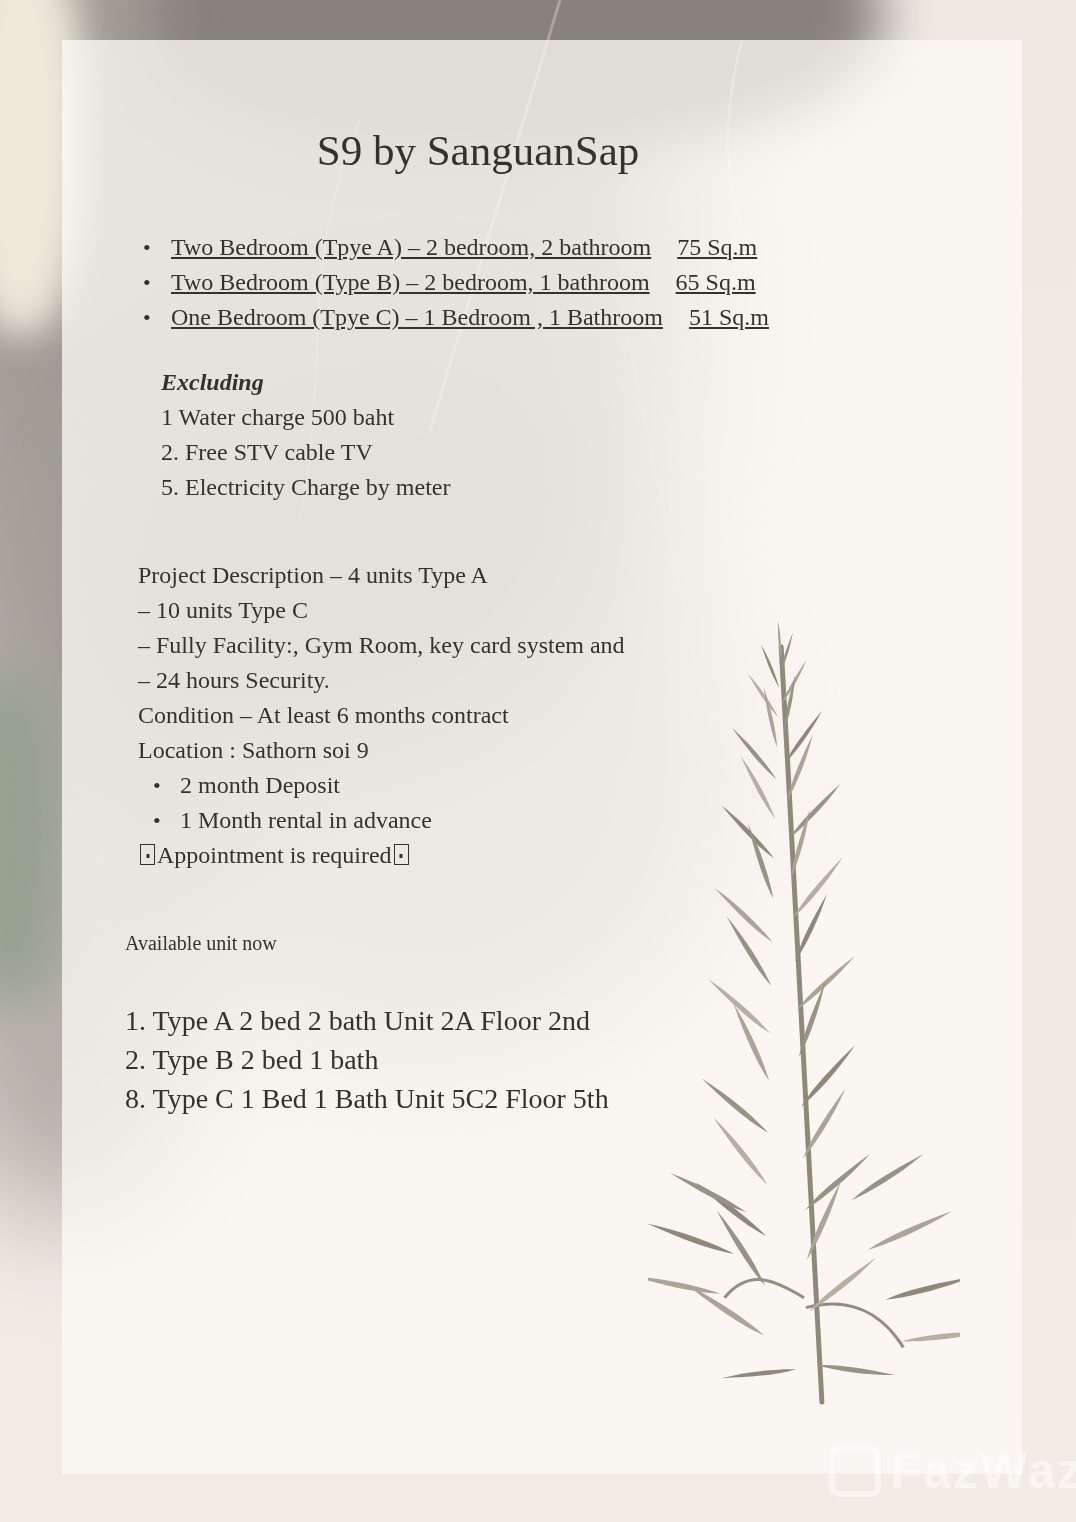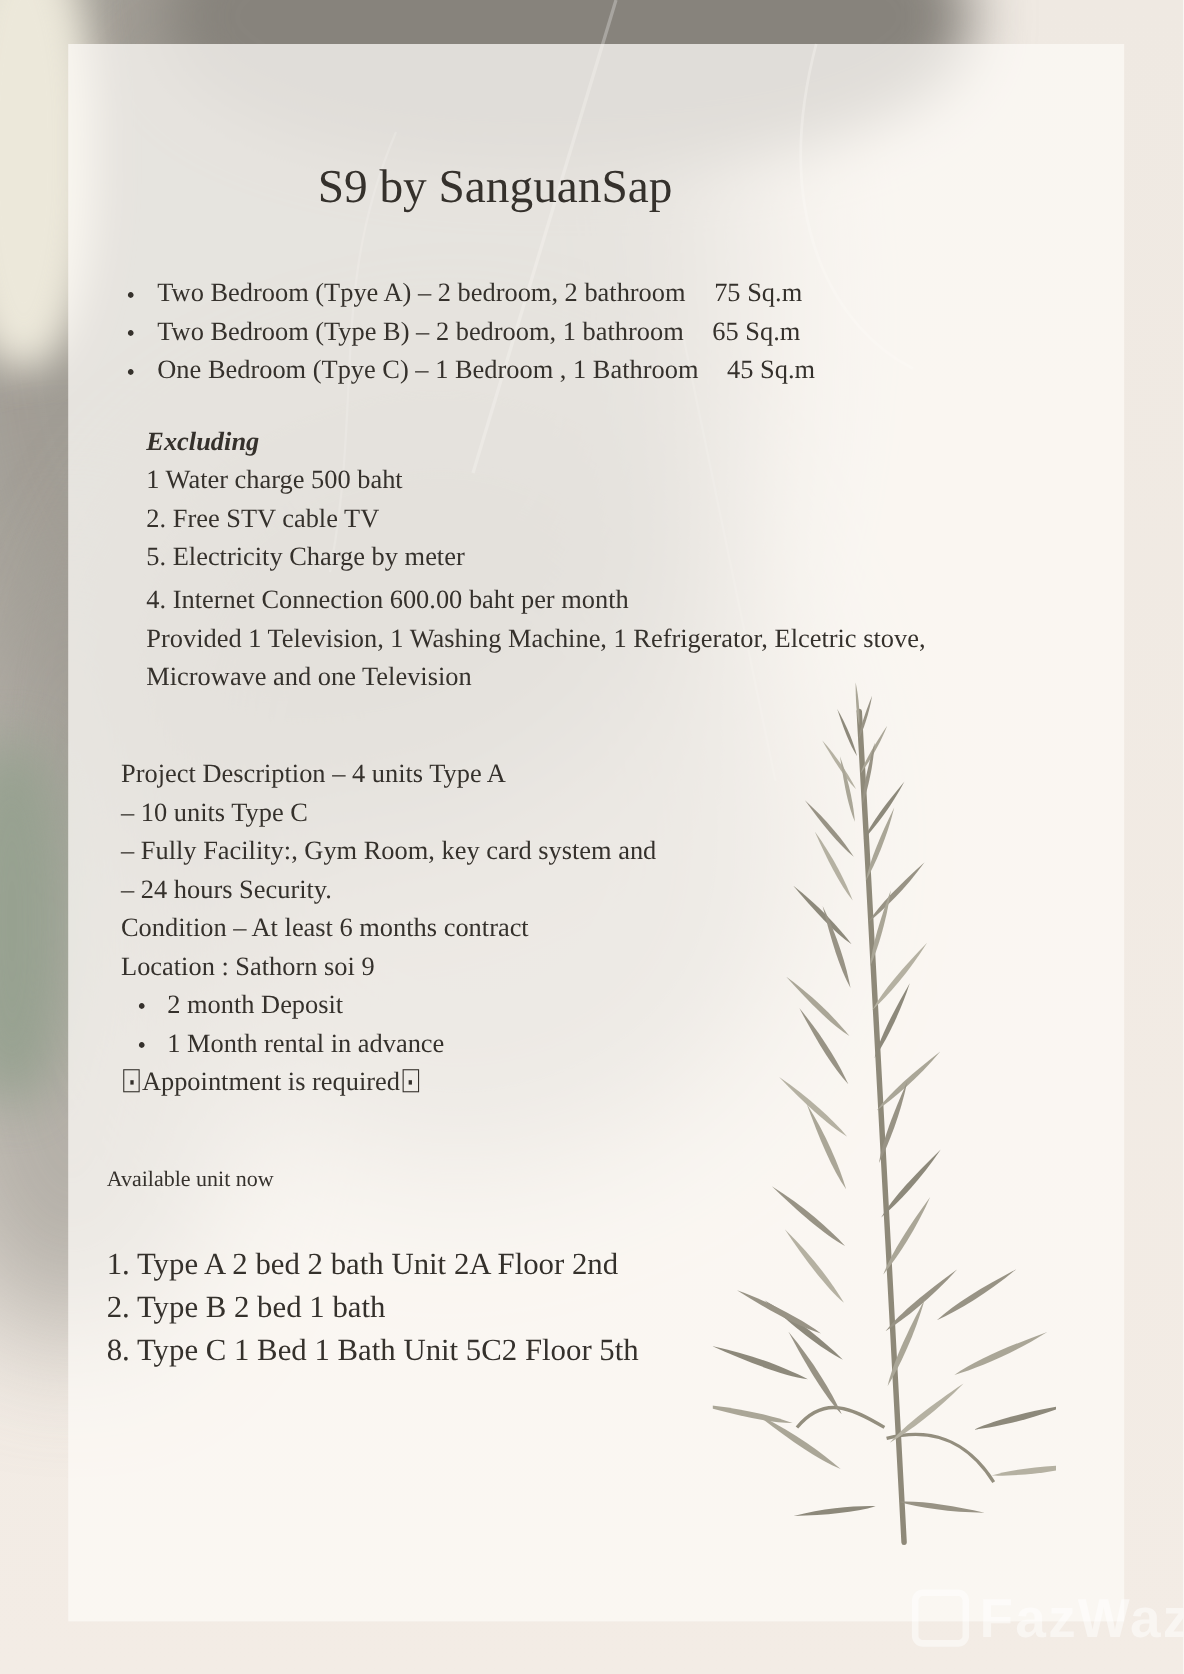--- a/index.html
+++ b/index.html
@@ -18,25 +18,25 @@
   .blob-green{left:-4%; top:44%; width:10%; height:22%; background:#94a08e; filter:blur(24px); opacity:.9;}
   .blob-pale{left:-4%; top:-4%; width:12%; height:26%; background:#ece8da; filter:blur(18px);}
   .blob-midleaf{left:10%; top:24%; width:56%; height:46%; background:#8f8b83; filter:blur(65px); opacity:.55; transform:rotate(-18deg);}
   .creases{position:absolute; inset:0;}
   
   .panel{
     position:absolute; left:62px; top:40px; width:960px; height:1434px;
     background:rgba(253,250,246,.76); z-index:1;
   }
   
-  .content{position:absolute; left:62px; top:44px; width:776px; height:1434px; z-index:2; font-size:24px; line-height:35px;}
+  .content{position:absolute; left:62px; top:24px; width:776px; height:1434px; z-index:2; font-size:24px; line-height:35px;padding-left:28px;}
   .title{margin:100px 0 0 0; text-align:center; font-size:43px; line-height:54px; font-weight:400;}
   ul{list-style:none; margin:0; padding:0;}
   .unit-bullets{margin:52px 0 0 53px;}
-  .unit-bullets li{position:relative; padding-left:28px;}
+  .unit-bullets li{position:relative; padding-left:28px;text-decoration:underline;}
   .unit-bullets li::before{content:"\2022"; position:absolute; left:0; top:0; font-size:22px;}
   .unit-bullets .size{margin-left:26px;}
   .cols{display:grid; grid-template-columns:395px auto; margin:30px 0 0 71px;}
   .colhead{font-weight:700;font-style:italic;}
   .cont-lines{margin:4px 0 0 71px; width:812px;}
   .project{margin:53px 0 0 48px;}
   .project-bullets{margin-left:15px;}
   .project-bullets li{position:relative; padding-left:27px;}
   .project-bullets li::before{content:"\2022"; position:absolute; left:0; top:0; font-size:22px;}
   .tofu{display:inline-block; width:13px; height:19px; border:1.6px solid #35312c; position:relative; vertical-align:-2px; margin:0 2px;}
@@ -83,37 +83,33 @@
     <h1 class="title">S9 by SanguanSap</h1>
 
     <ul class="unit-bullets">
       <li>
         <span>Two Bedroom (Tpye A) – 2 bedroom, 2 bathroom</span><span class="size">75 Sq.m</span>
       </li>
       <li>
         <span>Two Bedroom (Type B) – 2 bedroom, 1 bathroom</span><span class="size">65 Sq.m</span>
       </li>
       <li>
-        <span>One Bedroom (Tpye C) – 1 Bedroom , 1 Bathroom</span><span class="size">45 Sq.m</span>
+        <span>One Bedroom (Tpye C) – 1 Bedroom , 1 Bathroom</span><span class="size">51 Sq.m</span>
       </li>
     </ul>
 
     <div class="cols">
       <div>
         <div class="colhead">Excluding</div>
         <div>1 Water charge 500 baht</div>
         <div>2. Free STV cable TV</div>
         <div>5. Electricity Charge by meter</div>
       </div>
     </div>
 
-    <div class="cont-lines">
-      <div>4. Internet Connection 600.00 baht per month</div>
-      <div>Provided 1 Television, 1 Washing Machine, 1 Refrigerator, Elcetric stove, Microwave and one Television</div>
-    </div>
 
     <div class="project">
       <div>Project Description – 4 units Type A</div>
       <div>– 10 units Type C</div>
       <div>– Fully Facility:, Gym Room, key card system and</div>
       <div>– 24 hours Security.</div>
       <div>Condition – At least 6 months contract</div>
       <div>Location : Sathorn soi 9</div>
       <ul class="project-bullets">
         <li>2 month Deposit</li>

